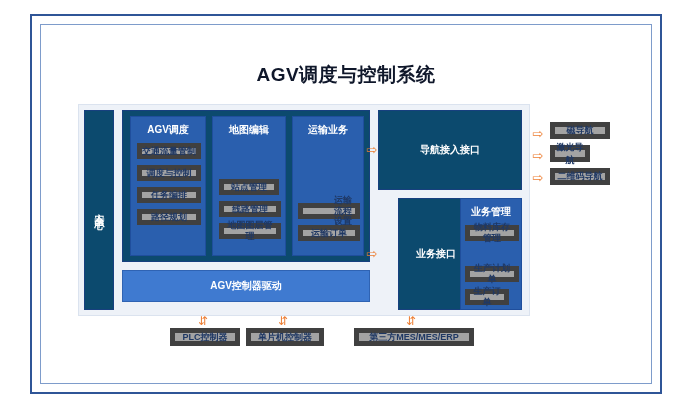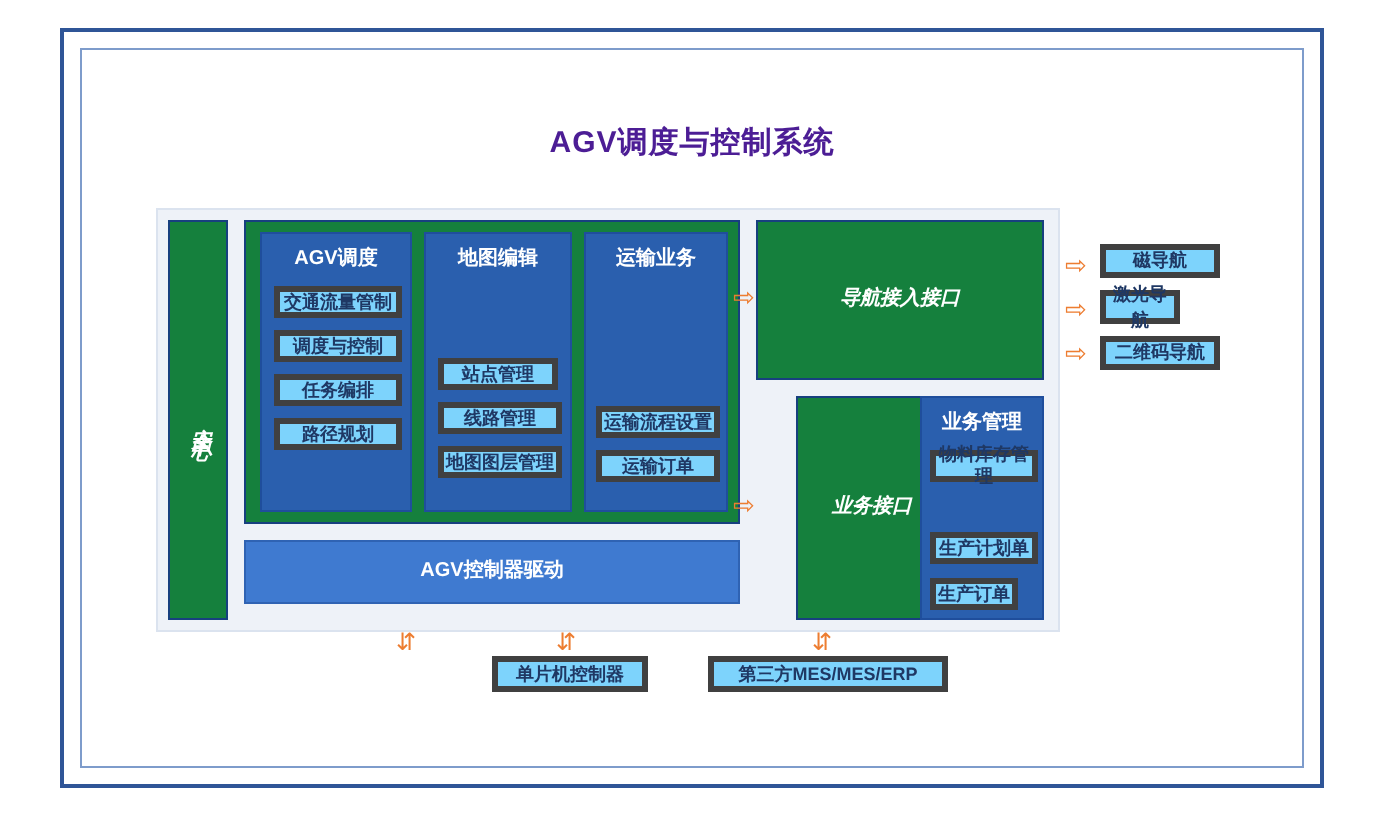--- a/index.html
+++ b/index.html
@@ -38,23 +38,23 @@
     height: 360px;
     border: 1px solid #7e9ccb;
     box-sizing: border-box;
   }
   .title {
     position: absolute;
     left: 0;
     top: 62px;
     width: 692px;
     text-align: center;
-    font-size: 15px;
-    font-weight: bold;
-    color: #4c1d95;
+    font-size: 19px;
+    font-weight: bold;
+    color: #0f172a;
     letter-spacing: 0.5px;
   }
   
   .diagram-bg {
     position: absolute;
     left: 78px;
     top: 104px;
     width: 452px;
     height: 212px;
     background: #eef2f8;
@@ -66,23 +66,22 @@
     box-sizing: border-box;
     display: flex;
     align-items: center;
     justify-content: center;
     text-align: center;
     color: #ffffff;
     font-size: 9px;
     line-height: 1.2;
   }
   .blue-dark {
-    background: #15803d;
+    background: #0c4a6e;
     border: 1px solid #17407f;
-    font-style: italic;
   }
   .blue-mid {
     background: #2a5fae;
     border: 1px solid #1f4e9c;
   }
   .blue-light {
     background: #3f7ad0;
     border: 1px solid #2f63b3;
   }
   .group-title {
@@ -92,22 +91,22 @@
   .vertical-text {
     writing-mode: vertical-rl;
     text-orientation: upright;
     letter-spacing: 2px;
     font-weight: bold;
     font-size: 10px;
   }
   .white-box {
     position: absolute;
     box-sizing: border-box;
-    background: #7dd3fc;
-    border: 3px solid #404040;
+    background: #a3a3a3;
+    border: 5px solid #404040;
     color: #1f3864;
     font-size: 9px;
     font-weight: bold;
     display: flex;
     align-items: center;
     justify-content: center;
     text-align: center;
   }
   .arrow {
     position: absolute;
@@ -153,21 +152,21 @@
     <div class="group-title" style="height:26px; display:flex; align-items:center; justify-content:center;">地图编辑</div>
     <div style="height:36px;"></div>
     <div class="white-box" style="position:relative; left:6px; width:60px; height:16px; margin-bottom:6px;">站点管理</div>
     <div class="white-box" style="position:relative; left:6px; width:62px; height:16px; margin-bottom:6px;">线路管理</div>
     <div class="white-box" style="position:relative; left:6px; width:62px; height:16px;">地图图层管理</div>
   </div>
 
   <div class="box blue-mid" style="left:292px; top:116px; width:72px; height:140px; display:block;">
     <div class="group-title" style="height:26px; display:flex; align-items:center; justify-content:center;">运输业务</div>
     <div style="height:60px;"></div>
-    <div class="white-box" style="position:relative; left:5px; width:62px; height:16px; margin-bottom:6px;">运输流程设置</div>
+    <div class="white-box" style="position:relative; left:5px; width:62px; height:16px; margin-bottom:6px;padding-left:28px;">运输流程设置</div>
     <div class="white-box" style="position:relative; left:5px; width:62px; height:16px;text-align:center;">运输订单</div>
   </div>
 
   <div class="box blue-light" style="left:122px; top:270px; width:248px; height:32px;">
     <span class="group-title">AGV控制器驱动</span>
   </div>
 
   <div class="box blue-dark" style="left:378px; top:110px; width:144px; height:80px;">
     <span class="group-title">导航接入接口</span>
   </div>
@@ -192,16 +191,17 @@
   <div class="arrow" style="left:530px; top:170px; width:16px; height:14px;">⇨</div>
 
   <div class="white-box" style="left:550px; top:122px; width:60px; height:17px;">磁导航</div>
   <div class="white-box" style="left:550px; top:145px; width:40px; height:17px;">激光导航</div>
   <div class="white-box" style="left:550px; top:168px; width:60px; height:17px;">二维码导航</div>
 
   <div class="arrow arrow-v" style="left:196px; top:314px; width:14px; height:14px;">⇵</div>
   <div class="arrow arrow-v" style="left:276px; top:314px; width:14px; height:14px;">⇵</div>
   <div class="arrow arrow-v" style="left:404px; top:314px; width:14px; height:14px;">⇵</div>
 
+  <div class="white-box" style="left:170px; top:328px; width:70px; height:18px;">PLC控制器</div>
   <div class="white-box" style="left:246px; top:328px; width:78px; height:18px;">单片机控制器</div>
   <div class="white-box" style="left:354px; top:328px; width:120px; height:18px;">第三方MES/MES/ERP</div>
 
 </div>
 
 </body></html>

